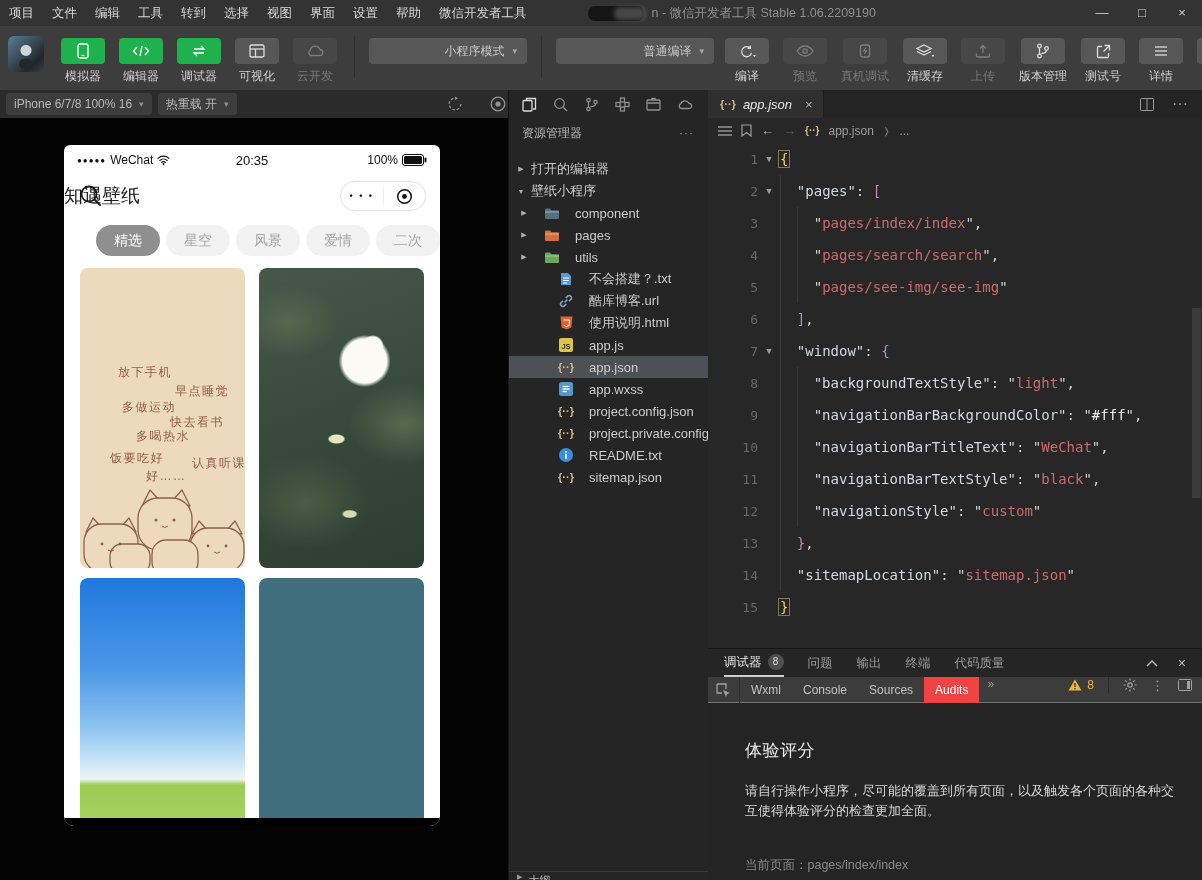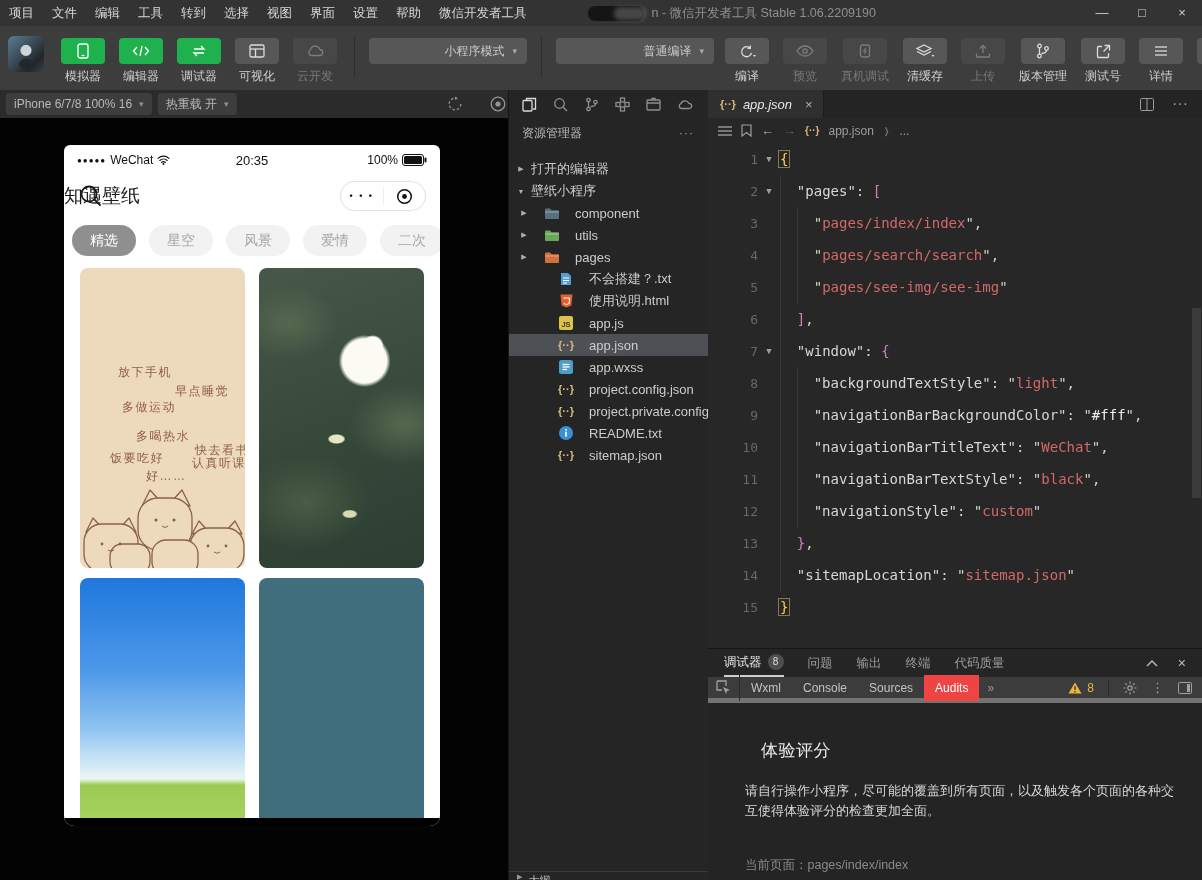--- a/index.html
+++ b/index.html
@@ -51,21 +51,21 @@
   .sb-left{display:flex;align-items:center;gap:4px}
   .sb-dots{letter-spacing:1px;font-size:8px}
   .sb-time{position:absolute;left:0;right:0;text-align:center;font-size:13px}
   .sb-right{margin-left:auto;display:flex;align-items:center;gap:4px;z-index:1}
   .navrow{position:absolute;top:30px;left:0;right:0;height:42px;display:flex;align-items:center;padding:0 14px}
   .nav-title{position:absolute;left:0;right:0;text-align:left;font-size:19px;font-weight:400;color:#1a1a1a}
   .capsule{margin-left:auto;z-index:1;width:86px;height:30px;border:1px solid #e3e3e3;border-radius:16px;background:#fff;display:flex;align-items:center;box-shadow:0 0 2px rgba(0,0,0,.04)}
   .capsule .half{flex:1;display:flex;align-items:center;justify-content:center;height:100%}
   .capsule .div{width:1px;height:18px;background:#ededed}
   .cap-dots{font-size:9px;letter-spacing:2px;color:#111;font-weight:700}
-  .ptabs{position:absolute;top:80px;left:0;right:0;height:31px;display:flex;gap:13px;padding-left:8px;overflow:hidden}
+  .ptabs{position:absolute;top:80px;left:0;right:0;height:31px;display:flex;gap:6px;padding-left:32px;overflow:hidden}
   .ptab{flex:none;width:64px;height:31px;border-radius:16px;background:#f2f2f2;color:#a8a6a4;font-size:14px;display:flex;align-items:center;justify-content:center}
   .ptab.active{background:var(--tab-active);color:#fff}
   .pgrid{position:absolute;top:123px;left:16px;right:16px;bottom:8px;display:grid;grid-template-columns:1fr 1fr;grid-auto-rows:300px;gap:10px 14px;overflow:hidden}
   .pcard{border-radius:8px;overflow:hidden;position:relative}
   .card-poem{background:#edd9bc}
   .poem-line{position:absolute;font-size:12px;color:#8f5f47;letter-spacing:1.5px;white-space:nowrap}
   .card-poem svg{position:absolute;bottom:0;left:0}
   .card-flower{background:
     radial-gradient(circle at 64% 31%, #fbfbf4 0 22px, rgba(251,251,244,0) 26px),
     radial-gradient(circle at 69% 26%, #fff 0 9px, rgba(255,255,255,0) 11px),
@@ -125,31 +125,31 @@
   .tk-m{color:var(--code-match);border:1px solid #7d7d55;padding:0 1px;margin:0 -2px}
   .scrollthumb{position:absolute;right:1px;top:218px;width:9px;height:190px;background:#4d4d4d;opacity:.55}
 
   
   #debug{position:absolute;left:708px;top:648px;width:494px;bottom:0;background:#242424;border-top:1px solid #161616}
   .dbg-tabs{height:28px;background:#252526;display:flex;align-items:center;padding:0 16px;gap:24px;font-size:12.5px;color:#9d9d9d}
   .dbg-tab{height:28px;line-height:27px;display:flex;align-items:center;gap:6px;white-space:nowrap}
   .dbg-tab.active{color:#e8e8e8;border-bottom:2px solid #cfcfcf}
   .badge{display:inline-block;min-width:16px;height:16px;border-radius:8px;background:#4f4f4f;color:#ddd;font-size:10px;line-height:16px;text-align:center;padding:0 2px}
   .dbg-right{margin-left:auto;display:flex;gap:20px;color:#bdbdbd;align-items:center}
-  .cdt-bar{height:26px;background:#3c3c3c;display:flex;align-items:center;font-size:12px;color:#c3c3c3;border-bottom:5px solid #737373}
+  .cdt-bar{height:26px;background:#3c3c3c;display:flex;align-items:flex-start;font-size:12px;color:#c3c3c3;border-bottom:1px solid #737373}
   .cdt-inspect{width:32px;display:flex;justify-content:center;border-right:1px solid #2c2c2c;height:26px;align-items:center;color:#a0a0a0}
   .cdt-tab{padding:0 11px;height:26px;line-height:26px;white-space:nowrap}
   .cdt-tab.active{background:#ef4444;color:#fff}
   .cdt-more{color:#9a9a9a;padding:0 8px;font-size:12px}
   .cdt-right{margin-left:auto;display:flex;align-items:center;gap:14px;margin-right:10px}
   .warnchip{display:flex;align-items:center;gap:5px;color:var(--warn);font-size:12px}
   .cdt-sep{width:1px;height:16px;background:#2c2c2c}
   .cdt-icon{color:#a0a0a0}
   .audits{padding:36px 0 0 37px;color:#dadada}
-  .audits h1{font-size:17px;font-weight:500;color:#ebebeb;margin:0 16px 19px;letter-spacing:.5px}
+  .audits h1{font-size:17px;font-weight:500;color:#ebebeb;margin:0 0 19px;letter-spacing:.5px}
   .audits p{font-size:13px;line-height:1.55;margin:0 0 33px;width:436px;color:#d6d6d6}
   .meta{color:#8a8a8a;font-size:12.5px;line-height:1.8}
 </style>
 </head>
 <body>
 
 <div id="app">
 
   <div id="titlebar">
     <div id="menus"><span class="menu-item">项目</span><span class="menu-item">文件</span><span class="menu-item">编辑</span><span class="menu-item">工具</span><span class="menu-item">转到</span><span class="menu-item">选择</span><span class="menu-item">视图</span><span class="menu-item">界面</span><span class="menu-item">设置</span><span class="menu-item">帮助</span><span class="menu-item">微信开发者工具</span></div>
@@ -395,21 +395,21 @@
           <div class="ptab">风景</div>
           <div class="ptab">爱情</div>
           <div class="ptab">二次</div>
         </div>
       <div class="pgrid">
         <div class="pcard card-poem">
           <div id="poem">
               <span class="poem-line" style="left: 38px; top: 96px;">放下手机</span>
               <span class="poem-line" style="left: 95px; top: 115px;">早点睡觉</span>
               <span class="poem-line" style="left: 42px; top: 131px;">多做运动</span>
-              <span class="poem-line" style="left: 115px; top: 146px; margin-top: 28px;">快去看书</span>
+              <span class="poem-line" style="left: 90px; top: 146px;">快去看书</span>
               <span class="poem-line" style="left: 56px; top: 160px;">多喝热水</span>
               <span class="poem-line" style="left: 30px; top: 182px;">饭要吃好</span>
               <span class="poem-line" style="left: 112px; top: 187px;">认真听课</span>
               <span class="poem-line" style="left: 66px; top: 200px;">好……</span>
             </div>
           <svg width="168" height="80" viewBox="0 0 168 80">
             <g fill="#edd9bc" stroke="#8a6148" stroke-width="1.3" stroke-linejoin="round">
               <path d="M62 18 L70 2 L80 13 Z"></path>
                 <path d="M92 13 L102 2 L110 18 Z"></path>
               <rect x="58" y="10" width="54" height="52" rx="20"></rect>
@@ -508,49 +508,62 @@
               <path d="M1 2.5a1 1 0 0 1 1-1h4l1.5 1.8H14a1 1 0 0 1 1 1V11a1 1 0 0 1-1 1H2a1 1 0 0 1-1-1Z" fill="#56707e"></path>
               <path d="M1 5h14" stroke="rgba(255,255,255,.5)" stroke-width=".8"></path>
             </svg>
           </span>
           <span>component</span>
         </div>
         <div class="trow folder">
           <span class="chev">▶</span>
           <span class="ficon">
             <svg width="16" height="13" viewBox="0 0 16 13">
+              <path d="M1 2.5a1 1 0 0 1 1-1h4l1.5 1.8H14a1 1 0 0 1 1 1V11a1 1 0 0 1-1 1H2a1 1 0 0 1-1-1Z" fill="#d4703c"></path>
+              <path d="M1 5h14" stroke="rgba(255,255,255,.5)" stroke-width=".8"></path>
+            </svg>
+          </span>
+          <span>pages</span>
+        </div>
+        <div class="trow folder">
+          <span class="chev">▶</span>
+          <span class="ficon">
+            <svg width="16" height="13" viewBox="0 0 16 13">
               <path d="M1 2.5a1 1 0 0 1 1-1h4l1.5 1.8H14a1 1 0 0 1 1 1V11a1 1 0 0 1-1 1H2a1 1 0 0 1-1-1Z" fill="#69a85c"></path>
               <path d="M1 5h14" stroke="rgba(255,255,255,.5)" stroke-width=".8"></path>
             </svg>
           </span>
           <span>utils</span>
-        </div>
-        <div class="trow folder">
-          <span class="chev">▶</span>
-          <span class="ficon">
-            <svg width="16" height="13" viewBox="0 0 16 13">
-              <path d="M1 2.5a1 1 0 0 1 1-1h4l1.5 1.8H14a1 1 0 0 1 1 1V11a1 1 0 0 1-1 1H2a1 1 0 0 1-1-1Z" fill="#d4703c"></path>
-              <path d="M1 5h14" stroke="rgba(255,255,255,.5)" stroke-width=".8"></path>
-            </svg>
-          </span>
-          <span>pages</span>
         </div>
         <div class="trow ">
           <span class="chev"></span>
           <span class="ficon">
             <svg width="12" height="14" viewBox="0 0 12 14">
               <path d="M1 1h7l3 3v9H1Z" fill="#539bd5"></path>
               <g stroke="#fff" stroke-width="1">
                 <line x1="3" y1="6" x2="9" y2="6"></line>
                 <line x1="3" y1="8.5" x2="9" y2="8.5"></line>
                 <line x1="3" y1="11" x2="7" y2="11"></line>
               </g>
             </svg>
           </span>
           <span>不会搭建？.txt</span>
+        </div>
+        <div class="trow ">
+          <span class="chev"></span>
+          <span class="ficon">
+            <svg width="14" height="14" viewBox="0 0 14 14">
+              <g stroke="#8aa3c0" stroke-width="1.6" fill="none" stroke-linecap="round">
+                <path d="M6 8 8 6"></path>
+                <path d="M7.2 3.6 8.8 2a2.3 2.3 0 0 1 3.2 3.2L10.4 6.8"></path>
+                <path d="M6.8 10.4 5.2 12a2.3 2.3 0 0 1-3.2-3.2L3.6 7.2"></path>
+              </g>
+            </svg>
+          </span>
+          <span>酷库博客.url</span>
         </div>
         <div class="trow ">
           <span class="chev"></span>
           <span class="ficon">
             <svg width="13" height="14" viewBox="0 0 13 14">
               <path d="M0.5 0.5h12l-1.1 11L6.5 13.5 1.6 11.5Z" fill="#e0622f"></path>
               <path d="M3.5 4h6l-.3 5.5-2.7 1-2.7-1" stroke="#fff" stroke-width="1" fill="none"></path>
             </svg>
           </span>
           <span>使用说明.html</span>

